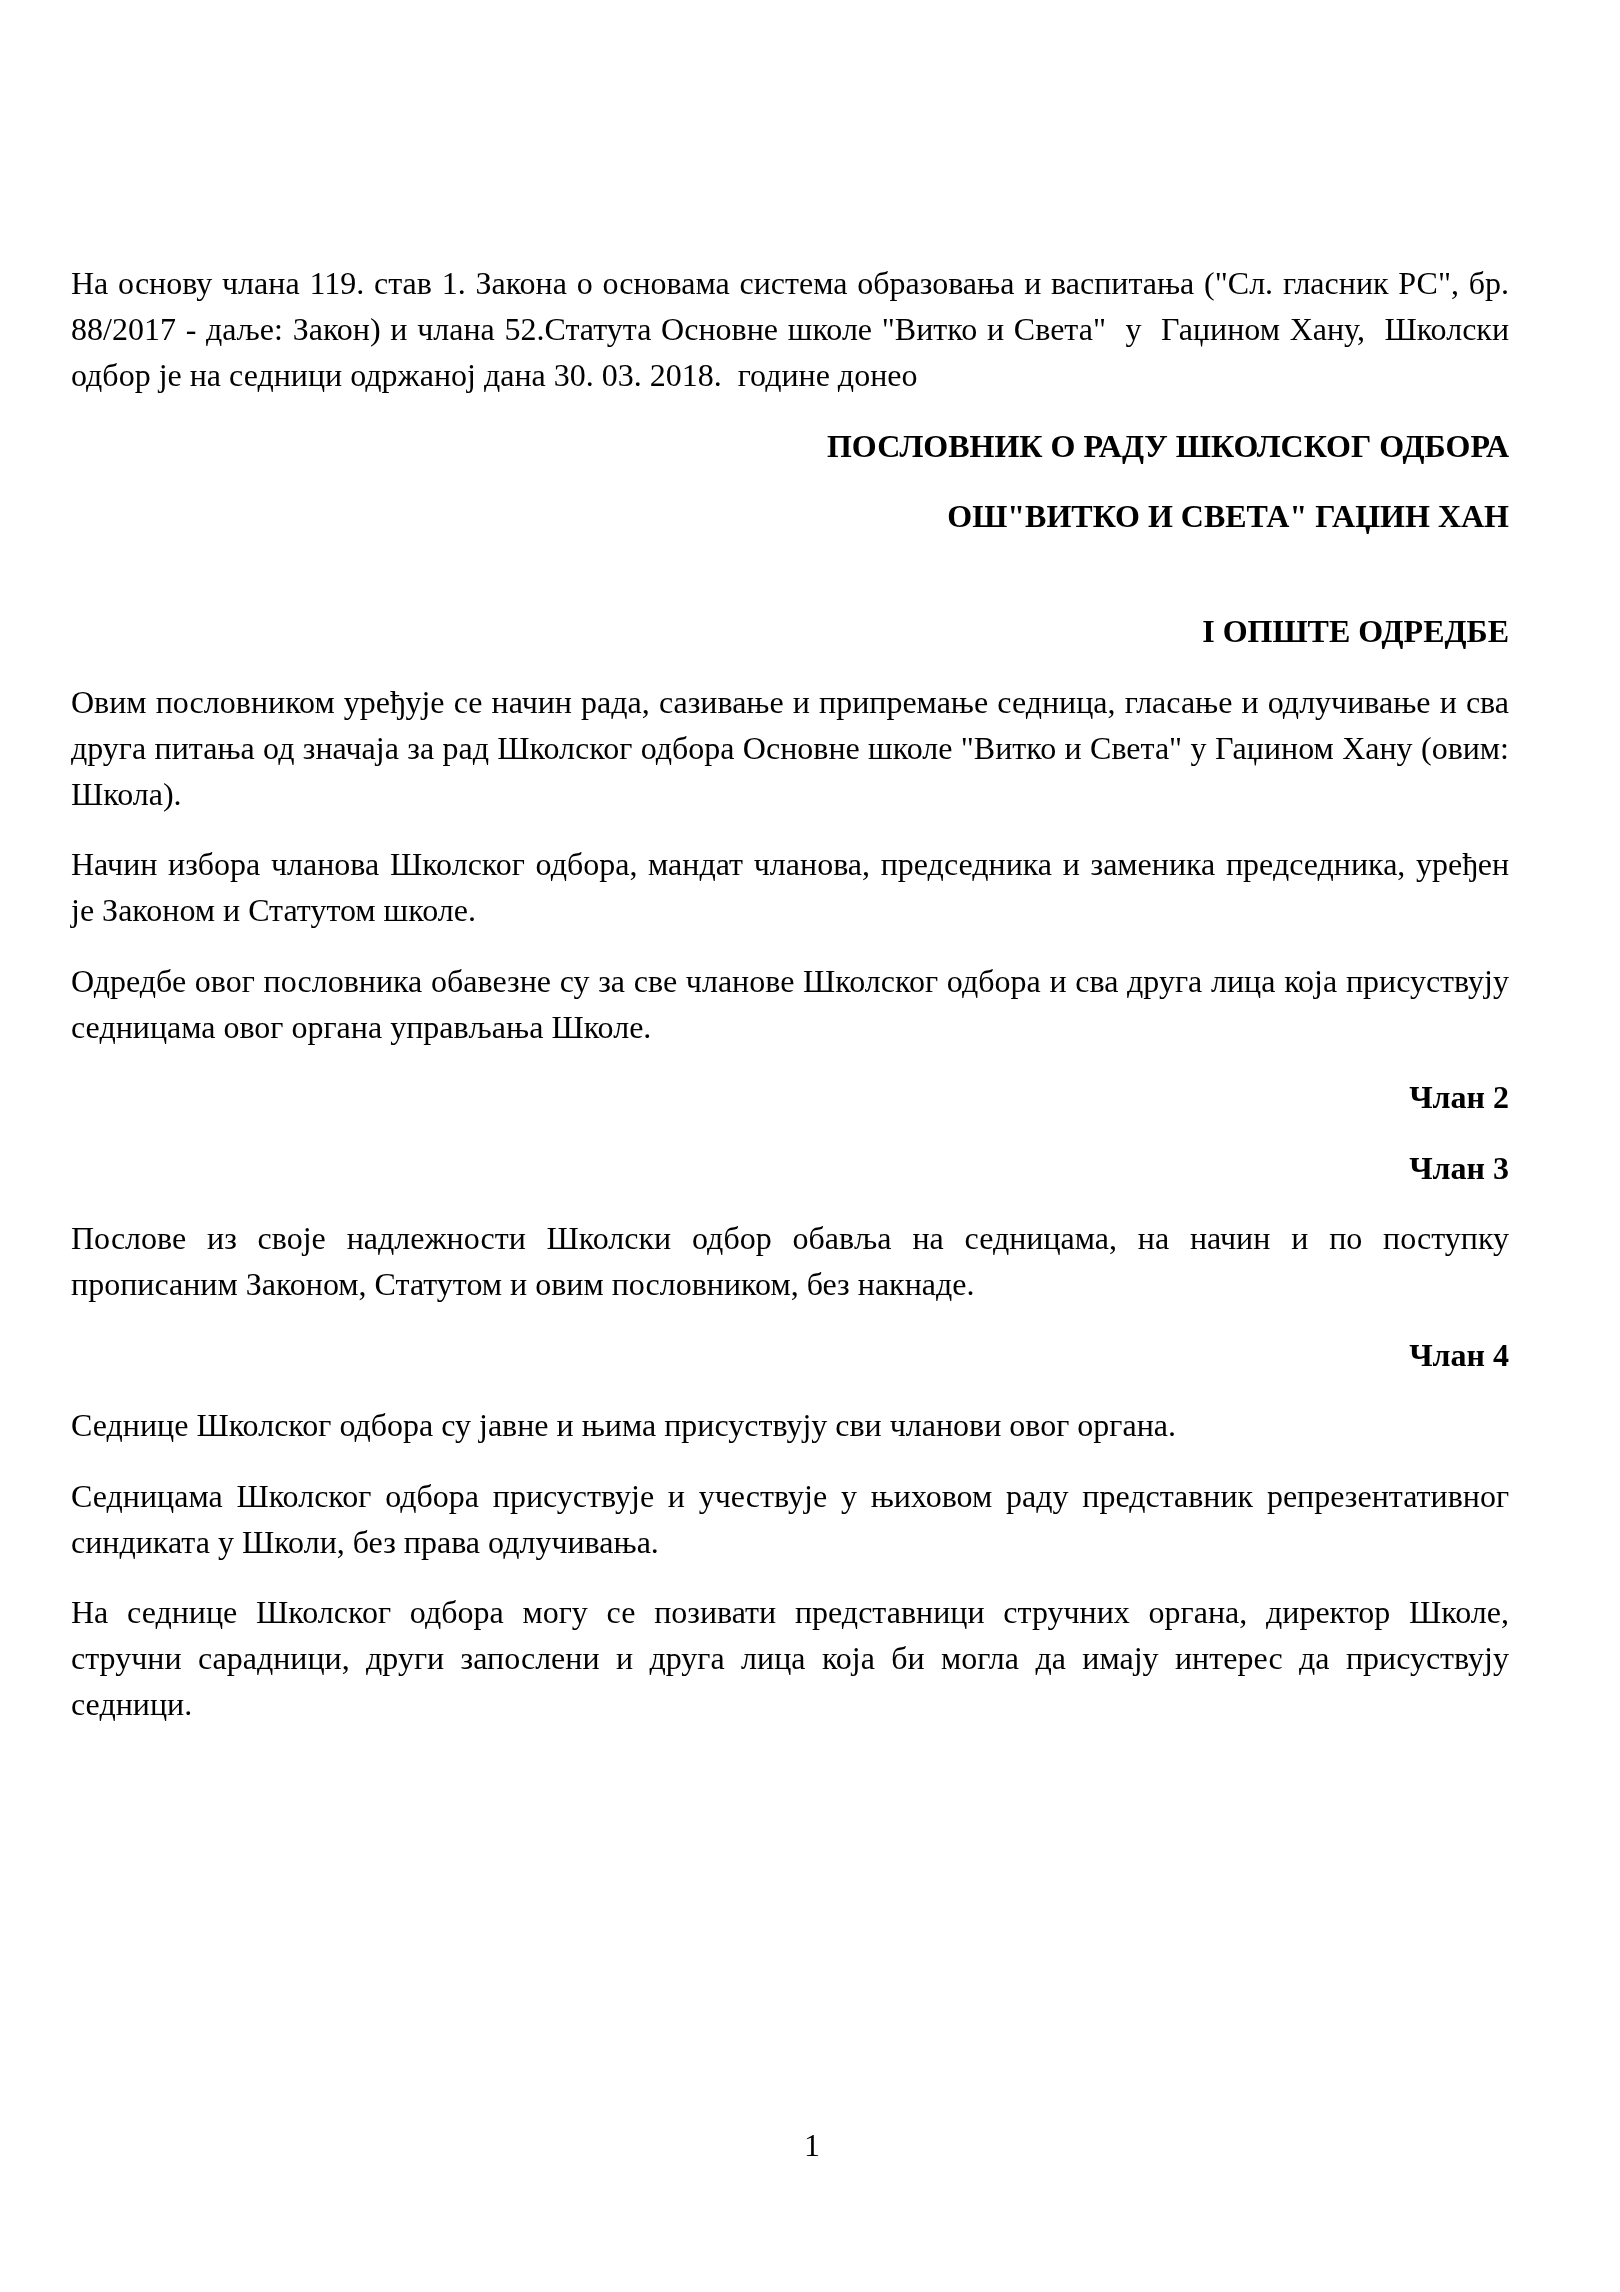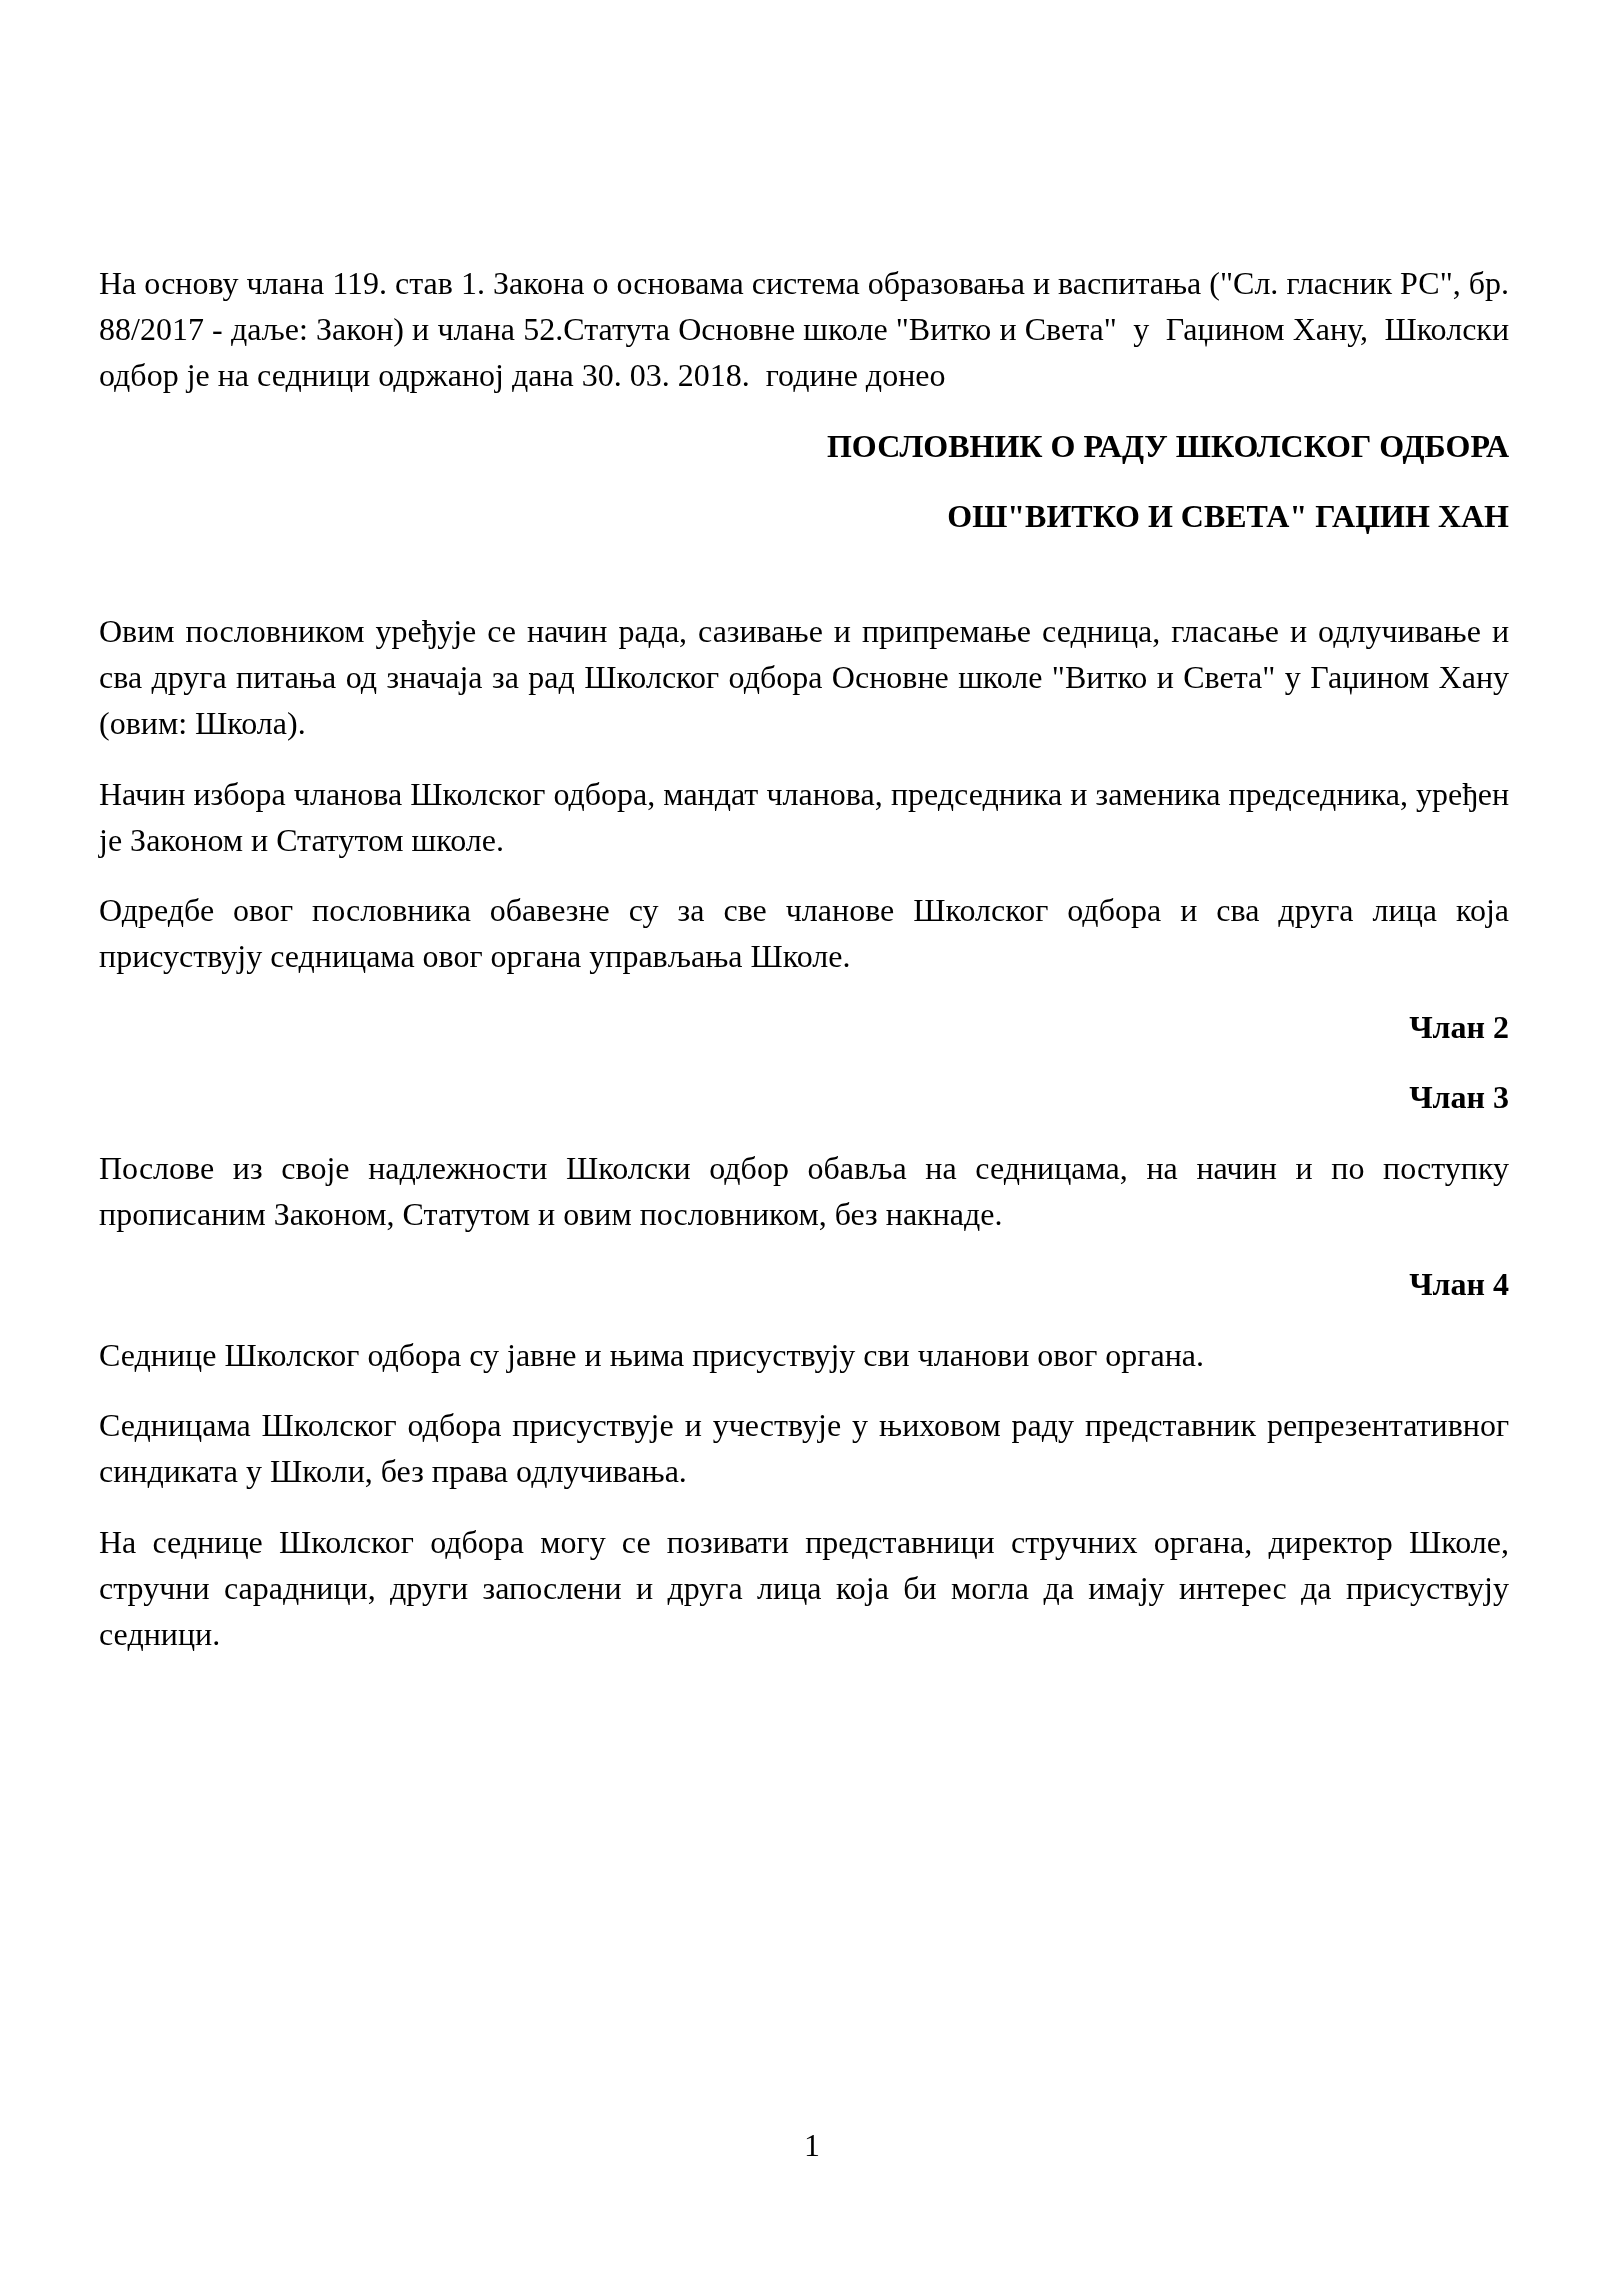--- a/index.html
+++ b/index.html
@@ -6,21 +6,21 @@
     margin: 0;
     padding: 0;
     background: #ffffff;
   }
   .page {
     position: relative;
     width: 1620px;
     height: 2293px;
     background: #ffffff;
     box-sizing: border-box;
-    padding: 260px 111px 0 99px;
+    padding: 260px 111px 0 71px;
     font-family: "Liberation Serif", "DejaVu Serif", serif;
     font-size: 32px;
     line-height: 46px;
     color: #000000;
     overflow: hidden;
   }
   .para {
     margin: 0 0 24.5px 0;
     text-align: justify;
     white-space: pre-wrap;
@@ -45,20 +45,21 @@
 </head>
 <body>
 
 <div class="page">
 
   <p class="para">На основу члана 119. став 1. Закона о основама система образовања и васпитања ("Сл. гласник РС", бр. 88/2017 - даље: Закон) и члана 52.Статута Основне школе "Витко и Света"  у  Гаџином Хану,  Школски одбор је на седници одржаној дана 30. 03. 2018.  године донео</p>
 
   <p class="heading">ПОСЛОВНИК О РАДУ ШКОЛСКОГ ОДБОРА</p>
   <p class="heading subtitle">ОШ"ВИТКО И СВЕТА" ГАЏИН ХАН</p>
 
+  <p class="heading">I ОПШТЕ ОДРЕДБЕ</p>
 
   <p class="para">Овим пословником уређује се начин рада, сазивање и припремање седница, гласање и одлучивање и сва друга питања од значаја за рад Школског одбора Основне школе "Витко и Света" у Гаџином Хану (овим: Школа).</p>
   <p class="para">Начин избора чланова Школског одбора, мандат чланова, председника и заменика председника, уређен је Законом и Статутом школе.</p>
   <p class="para">Одредбе овог пословника обавезне су за све чланове Школског одбора и сва друга лица која присуствују седницама овог органа управљања Школе.</p>
 
   <p class="heading">Члан 2</p>
 
   <p class="heading">Члан 3</p>
   <p class="para">Послове из своје надлежности Школски одбор обавља на седницама, на начин и по поступку прописаним Законом, Статутом и овим пословником, без накнаде.</p>
 

